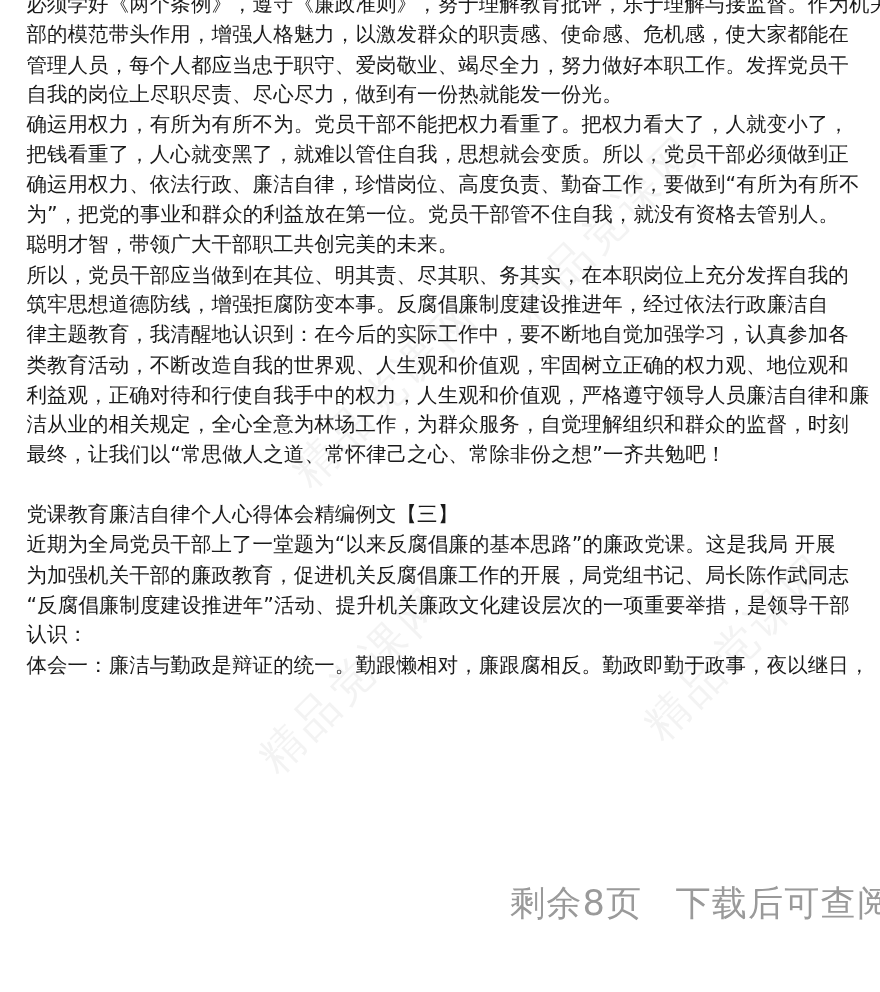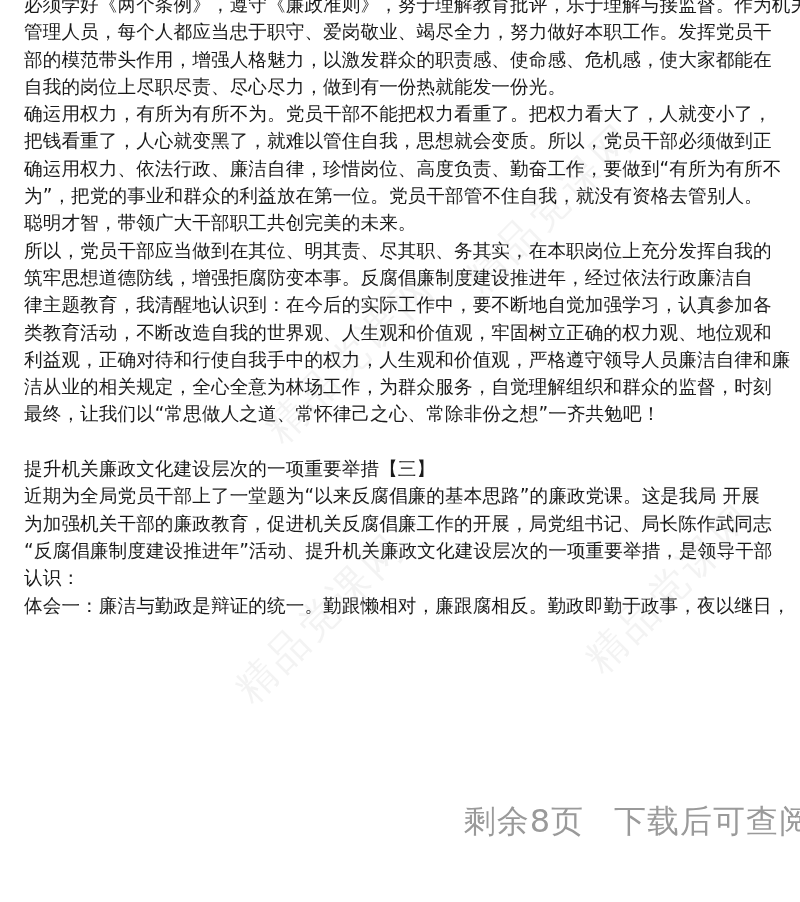--- a/index.html
+++ b/index.html
@@ -14,37 +14,37 @@
 </head>
 <body>
 
 <div class="watermark" style="left:440px; top:180px;">精品党课网</div>
 <div class="watermark" style="left:240px; top:330px;">精品党课网</div>
 <div class="watermark" style="left:560px; top:560px;">精品党课网</div>
 <div class="watermark" style="left:210px; top:590px;">精品党课网</div>
 
 <div class="doc">
   <div class="line">必须学好《两个条例》，遵守《廉政准则》，努于理解教育批评，乐于理解与接监督。作为机关</div>
+  <div class="line">部的模范带头作用，增强人格魅力，以激发群众的职责感、使命感、危机感，使大家都能在</div>
   <div class="line">管理人员，每个人都应当忠于职守、爱岗敬业、竭尽全力，努力做好本职工作。发挥党员干</div>
-  <div class="line">部的模范带头作用，增强人格魅力，以激发群众的职责感、使命感、危机感，使大家都能在</div>
   <div class="line">自我的岗位上尽职尽责、尽心尽力，做到有一份热就能发一份光。</div>
   <div class="line">确运用权力，有所为有所不为。党员干部不能把权力看重了。把权力看大了，人就变小了，</div>
   <div class="line">把钱看重了，人心就变黑了，就难以管住自我，思想就会变质。所以，党员干部必须做到正</div>
   <div class="line">确运用权力、依法行政、廉洁自律，珍惜岗位、高度负责、勤奋工作，要做到“有所为有所不</div>
   <div class="line">为”，把党的事业和群众的利益放在第一位。党员干部管不住自我，就没有资格去管别人。</div>
   <div class="line">聪明才智，带领广大干部职工共创完美的未来。</div>
   <div class="line">所以，党员干部应当做到在其位、明其责、尽其职、务其实，在本职岗位上充分发挥自我的</div>
   <div class="line">筑牢思想道德防线，增强拒腐防变本事。反腐倡廉制度建设推进年，经过依法行政廉洁自</div>
   <div class="line">律主题教育，我清醒地认识到：在今后的实际工作中，要不断地自觉加强学习，认真参加各</div>
   <div class="line">类教育活动，不断改造自我的世界观、人生观和价值观，牢固树立正确的权力观、地位观和</div>
   <div class="line">利益观，正确对待和行使自我手中的权力，人生观和价值观，严格遵守领导人员廉洁自律和廉</div>
   <div class="line">洁从业的相关规定，全心全意为林场工作，为群众服务，自觉理解组织和群众的监督，时刻</div>
   <div class="line">最终，让我们以“常思做人之道、常怀律己之心、常除非份之想”一齐共勉吧！</div>
   <div class="line blank"></div>
-  <div class="line">提升机关廉政文化建设层次的一项重要举措【三】</div>
+  <div class="line">党课教育廉洁自律个人心得体会精编例文【三】</div>
   <div class="line">近期为全局党员干部上了一堂题为“以来反腐倡廉的基本思路”的廉政党课。这是我局 开展</div>
   <div class="line">为加强机关干部的廉政教育，促进机关反腐倡廉工作的开展，局党组书记、局长陈作武同志</div>
   <div class="line">“反腐倡廉制度建设推进年”活动、提升机关廉政文化建设层次的一项重要举措，是领导干部</div>
   <div class="line">认识：</div>
   <div class="line">体会一：廉洁与勤政是辩证的统一。勤跟懒相对，廉跟腐相反。勤政即勤于政事，夜以继日，</div>
 </div>
 
 <div class="more">
   <span>剩余8页</span><span class="gap"></span><span>下载后可查阅</span>
 </div>

